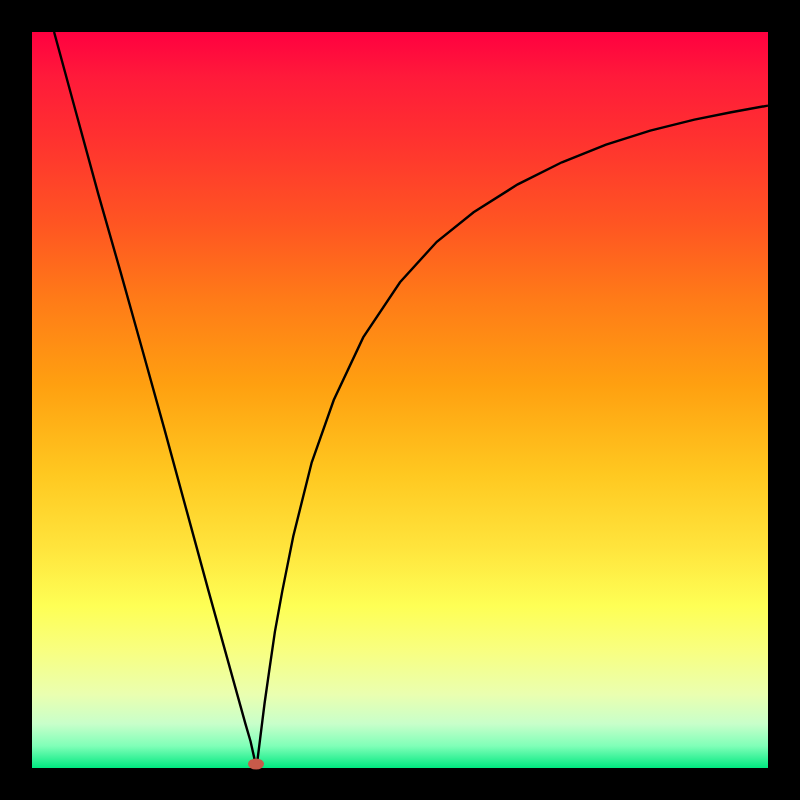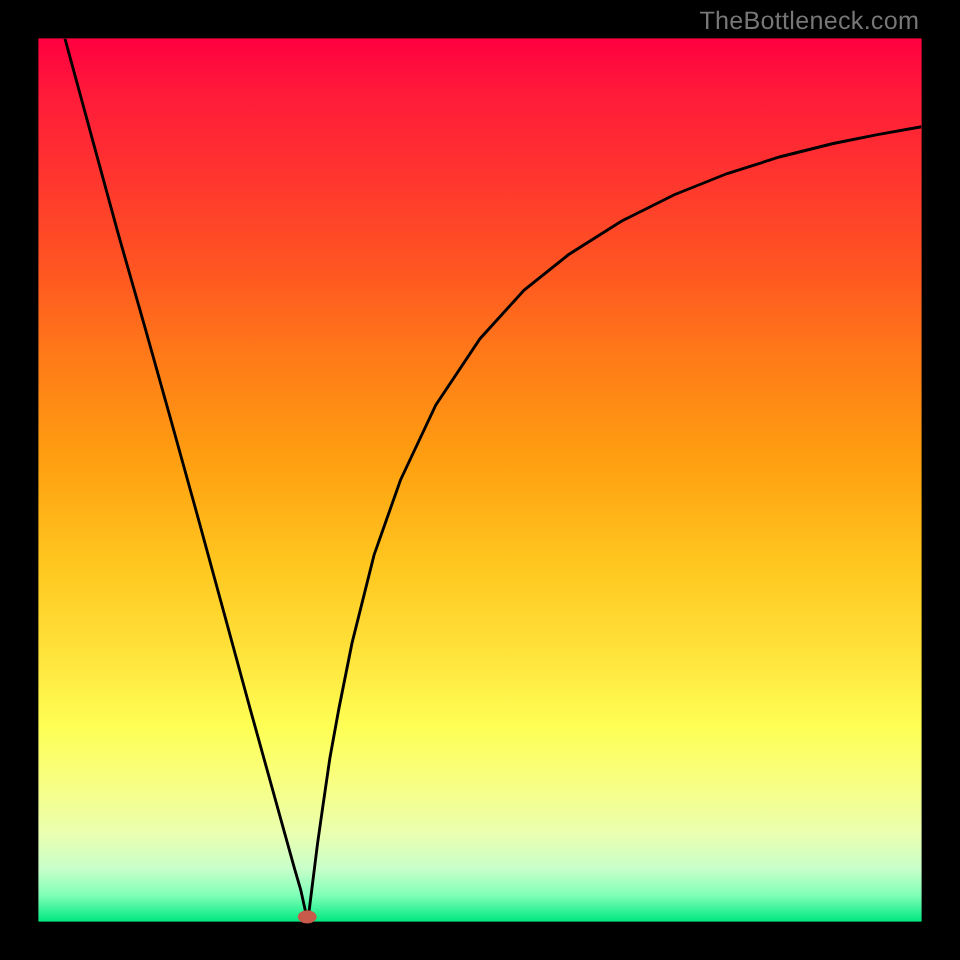--- a/index.html
+++ b/index.html
@@ -55,14 +55,13 @@
 </style>
 </head>
 <body>
 
 <div class="frame">
   <div class="plot"></div>
   <svg class="curve" viewBox="0 0 736 736" preserveAspectRatio="none">
     <path id="curve-path" d="M22.08 0.00 L44.16 80.96 L66.24 161.92 L88.32 239.20 L110.40 317.95 L132.48 397.44 L154.56 478.40 L176.64 559.36 L195.04 625.60 L206.08 665.34 L213.44 691.84 L218.59 709.50 L224.48 736.00 L228.16 706.56 L230.37 688.90 L232.58 671.23 L236.99 640.32 L242.88 599.84 L250.24 559.36 L261.28 504.16 L279.68 430.56 L301.76 368.00 L331.20 305.44 L368.00 250.24 L404.80 209.76 L441.60 180.32 L485.76 152.35 L529.92 130.27 L574.08 112.61 L618.24 98.62 L662.40 87.58 L699.20 80.22 L736.00 73.60 "></path>
   </svg>
   <div class="marker" id="marker" style="left: 256.48px; top: 764px;"></div>
-  <div class="watermark">TheBottleneck.com</div>
 </div>
 
 </body></html>

